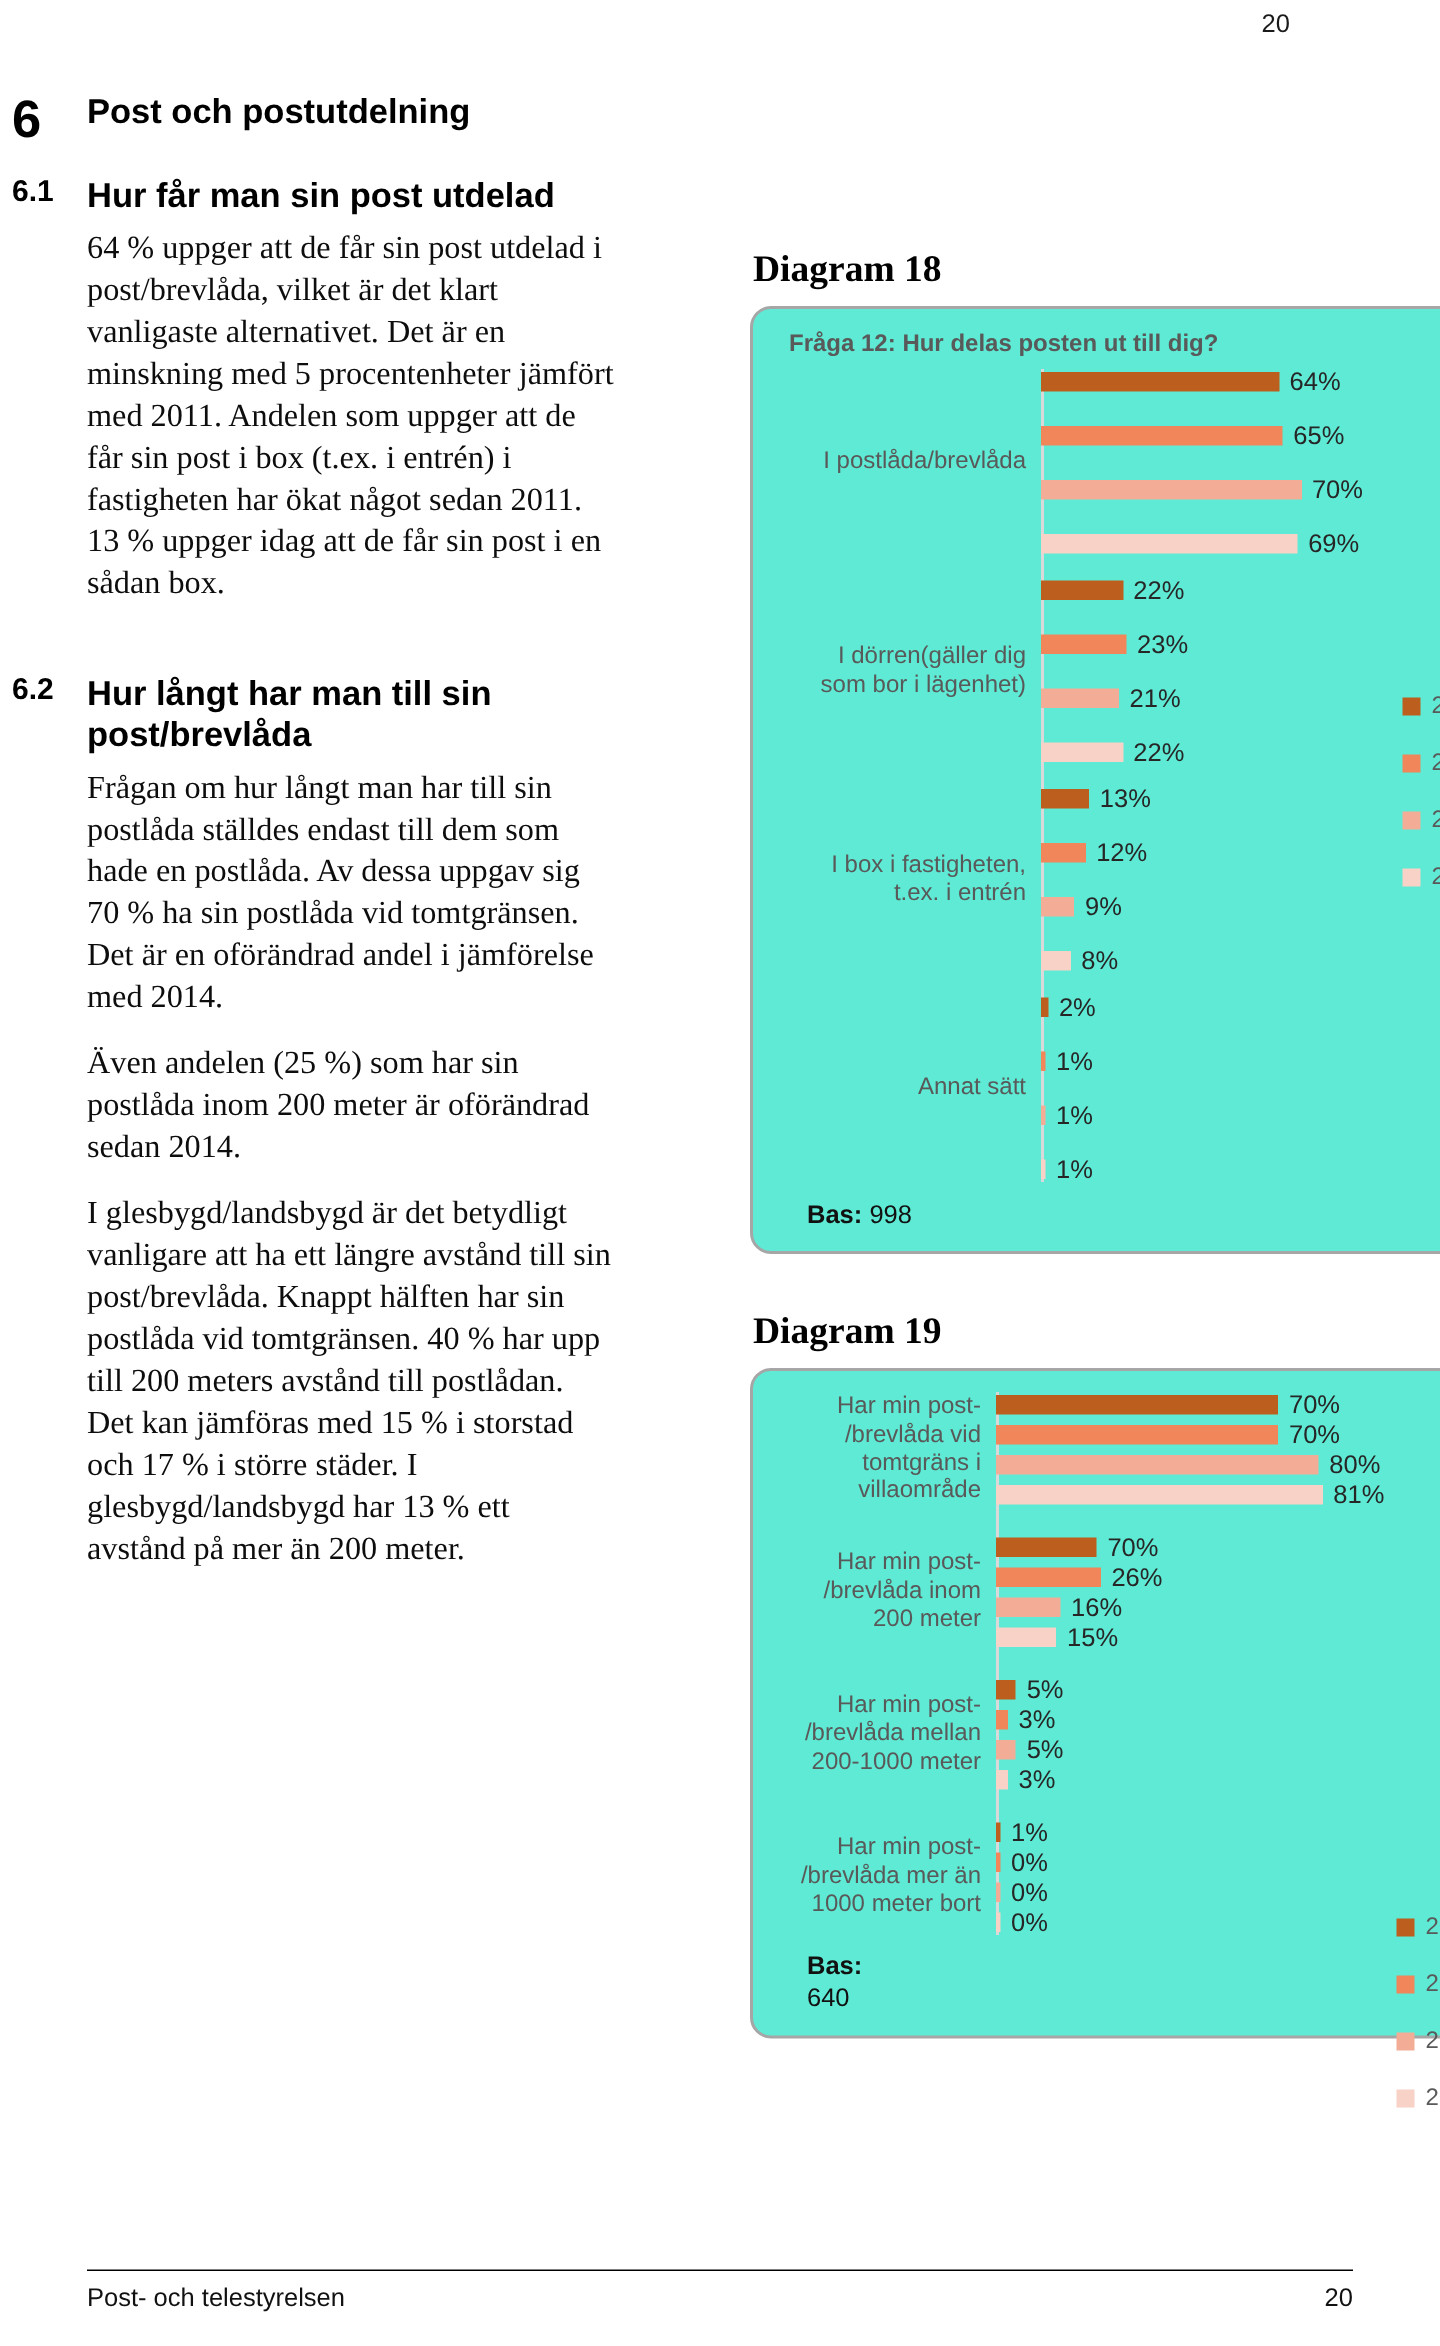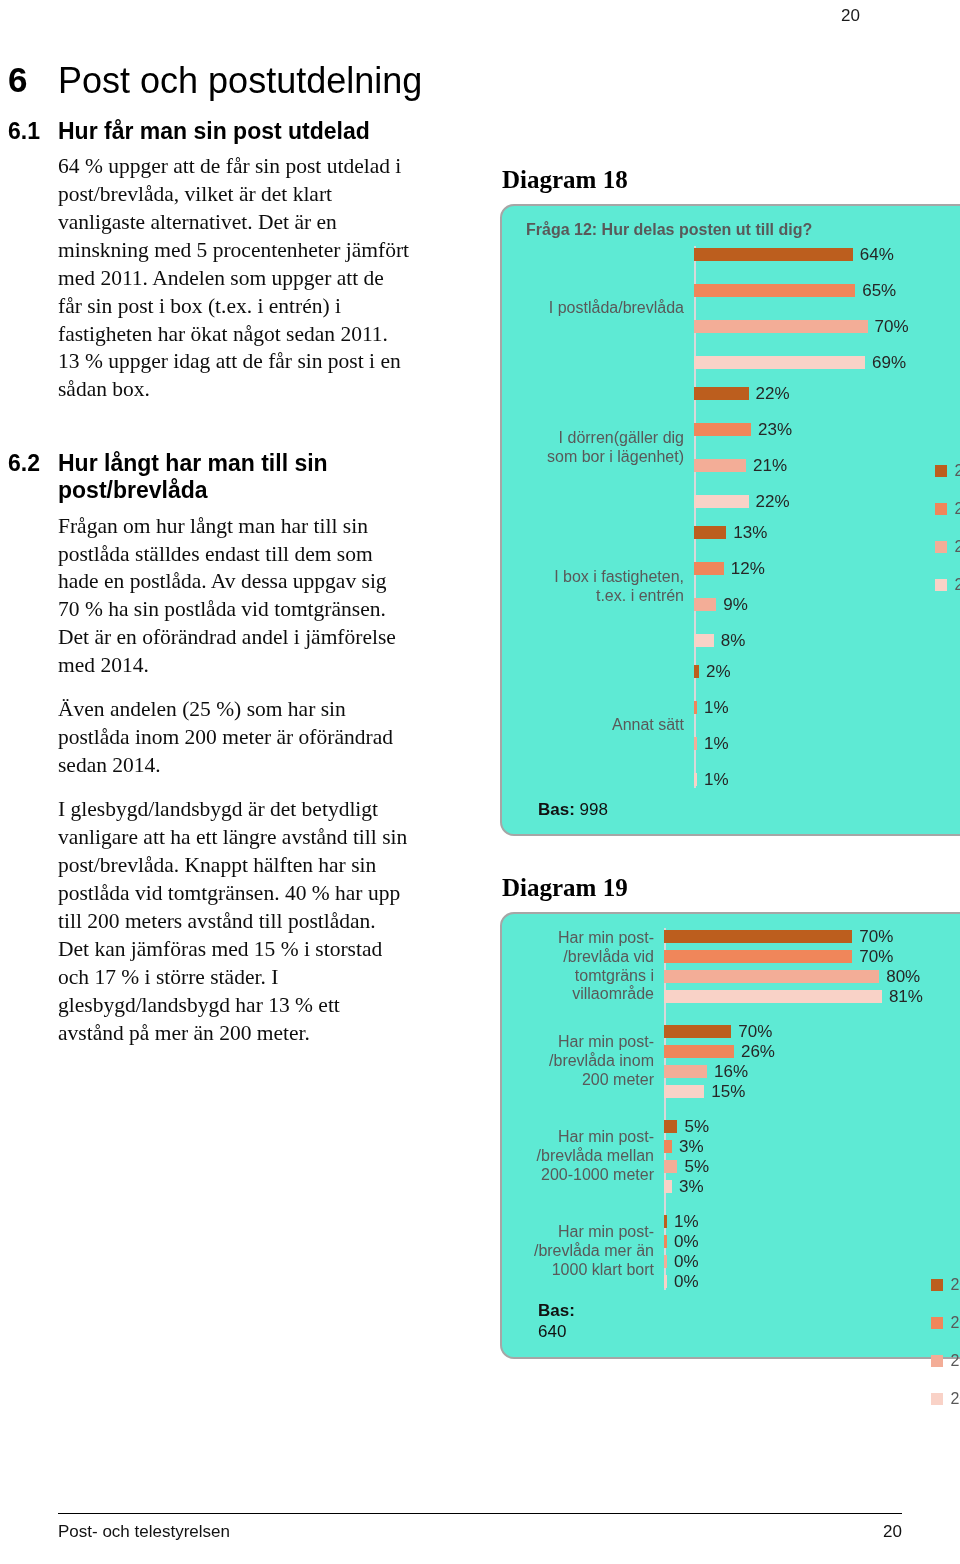--- a/index.html
+++ b/index.html
@@ -63,33 +63,33 @@
     font-weight: bold;
     font-size: 35px;
     width: 58px;
     flex: 0 0 58px;
     padding-left: 8px;
     box-sizing: border-box;
     line-height: 1.05;
   }
   .h1-text {
     font-family: "Liberation Sans", sans-serif;
-    font-weight: normal;
-    font-size: 36px;
+    font-weight: bold;
+    font-size: 23px;
     line-height: 1.05;
   }
   .h2-row {
     display: flex;
     align-items: flex-start;
     margin: 0 0 8px 0;
   }
   .h2-num {
     font-family: "Liberation Sans", sans-serif;
     font-weight: bold;
-    font-size: 23px;
+    font-size: 20px;
     width: 58px;
     flex: 0 0 58px;
     padding-left: 8px;
     box-sizing: border-box;
     line-height: 1.18;
   }
   .h2-text {
     font-family: "Liberation Sans", sans-serif;
     font-weight: bold;
     font-size: 23px;
@@ -467,21 +467,21 @@
               <div class="bar-row">
                 <div class="bar" style="width: 8.07px; background: rgb(249, 210, 199);"></div>
                 <div class="bar-val">3%</div>
               </div>
             </div>
           </div>
           <div class="group">
             <div class="cat-label">
               <div>Har min post-</div>
               <div>/brevlåda mer än</div>
-              <div>1000 klart bort</div>
+              <div>1000 meter bort</div>
             </div>
             <div class="bars">
               <div class="bar-row">
                 <div class="bar" style="width: 3px; background: rgb(188, 94, 30);"></div>
                 <div class="bar-val">1%</div>
               </div>
               <div class="bar-row">
                 <div class="bar" style="width: 3px; background: rgb(240, 134, 90);"></div>
                 <div class="bar-val">0%</div>
               </div>

